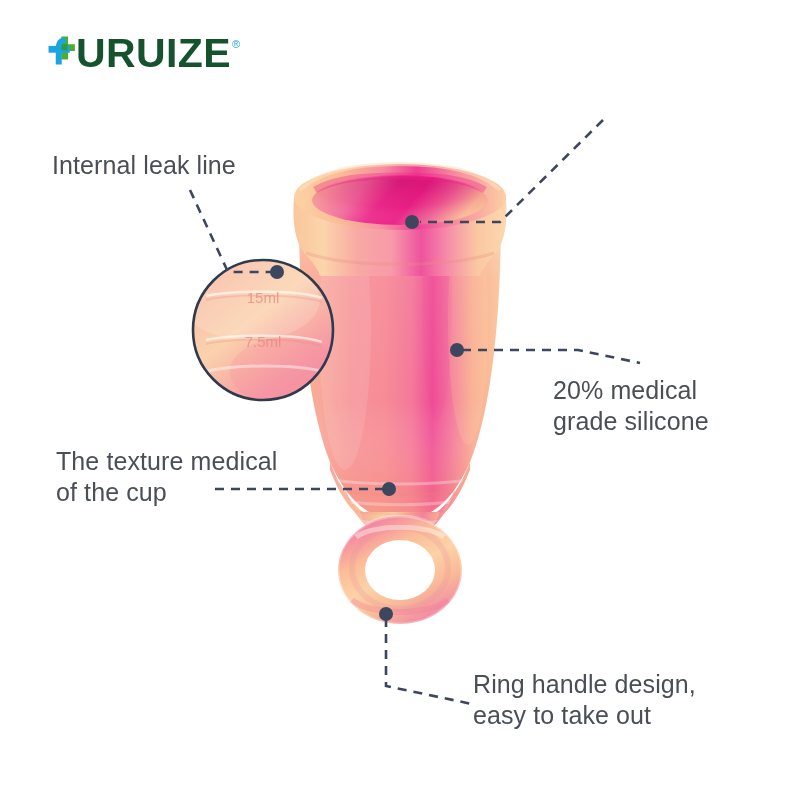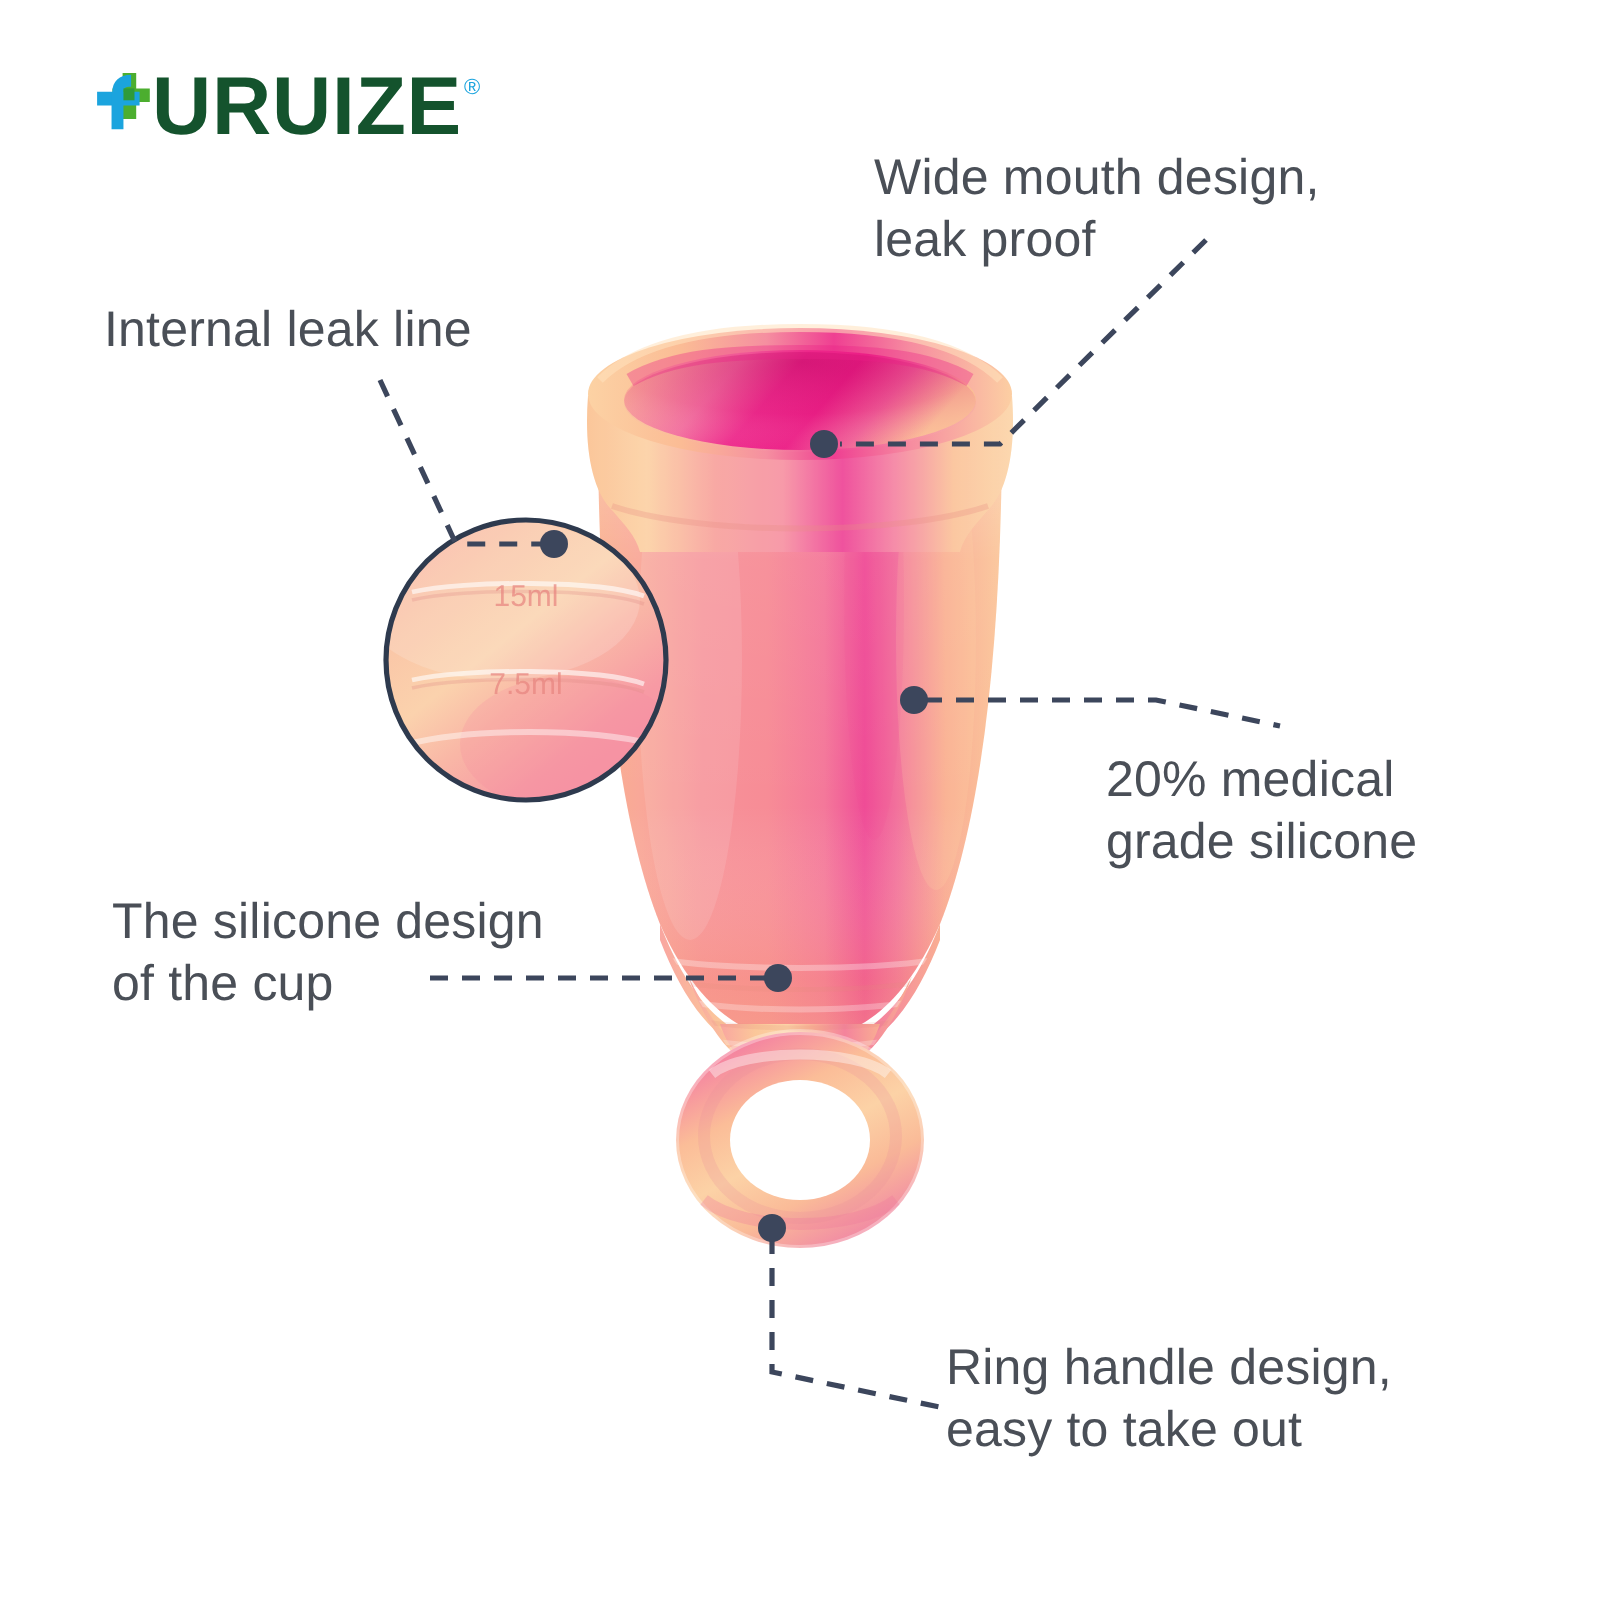--- a/index.html
+++ b/index.html
@@ -323,27 +323,25 @@
 
       <path d="M3 14 H28 V22 H3 Z" fill="#1ba4de"></path>
       <path d="M12 14 C12 8 16 4 23 4 L23 11 C19 11 18.5 12 18.5 15 L18.5 36 H11.5 L11.5 15 Z" fill="#1ba4de"></path>
 
       <path d="M18.5 12 H25 V19 H18.5 Z" fill="#2f9b3a"></path>
     </svg>
     <span id="brand-text">URUIZE</span>
     <span id="brand-reg">®</span>
   </div>
 
-  <div class="label" id="label-wide-mouth">Wide mouth design,
-leak proof</div>
 
   <div class="label" id="label-scale">Internal leak line</div>
 
   <div class="label" id="label-silicone">20% medical
 grade silicone</div>
 
-  <div class="label" id="label-texture">The silicone design
+  <div class="label" id="label-texture">The texture medical
 of the cup</div>
 
   <div class="label" id="label-ring">Ring handle design,
 easy to take out</div>
 
 </div>
 
 </body></html>

